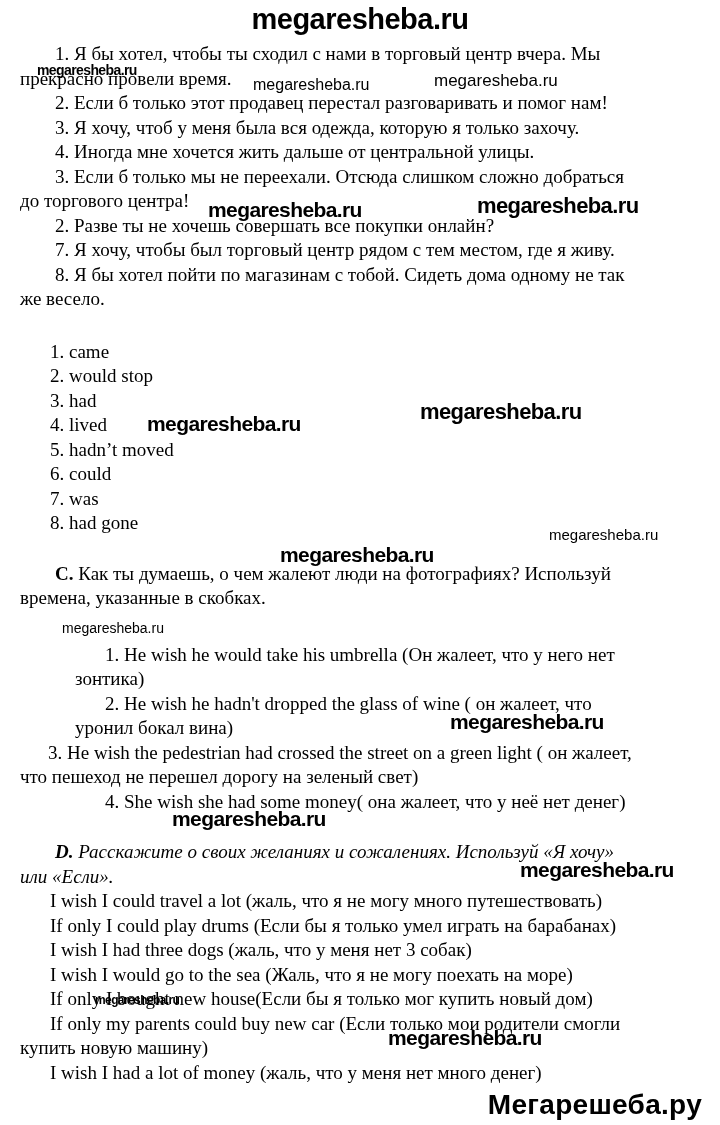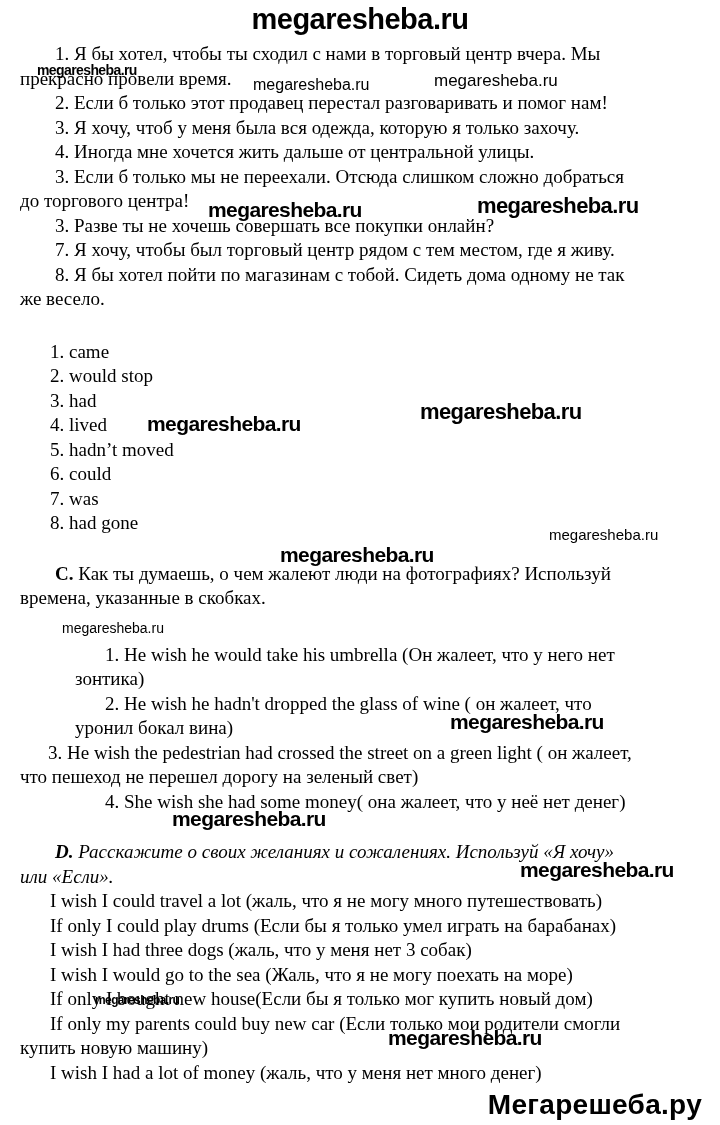--- a/index.html
+++ b/index.html
@@ -61,21 +61,21 @@
   <div class="content">
 
     <div>
       <p class="ind">1. Я бы хотел, чтобы ты сходил с нами в торговый центр вчера. Мы
 прекрасно провели время.</p>
       <p class="ind">2. Если б только этот продавец перестал разговаривать и помог нам!</p>
       <p class="ind">3. Я хочу, чтоб у меня была вся одежда, которую я только захочу.</p>
       <p class="ind">4. Иногда мне хочется жить дальше от центральной улицы.</p>
       <p class="ind">3.  Если б только мы не переехали. Отсюда слишком сложно добраться
 до торгового центра!</p>
-      <p class="ind">3. Разве ты не хочешь совершать все покупки онлайн?</p>
+      <p class="ind">2. Разве ты не хочешь совершать все покупки онлайн?</p>
       <p class="ind">7. Я хочу, чтобы был торговый центр рядом с тем местом, где я живу.</p>
       <p class="ind">8. Я бы хотел пойти по магазинам с тобой.  Сидеть дома одному не так
 же весело.</p>
     </div>
 
     <div class="list-b">
       <p>1. came</p>
       <p>2. would stop</p>
       <p>3. had</p>
       <p>4. lived</p>

